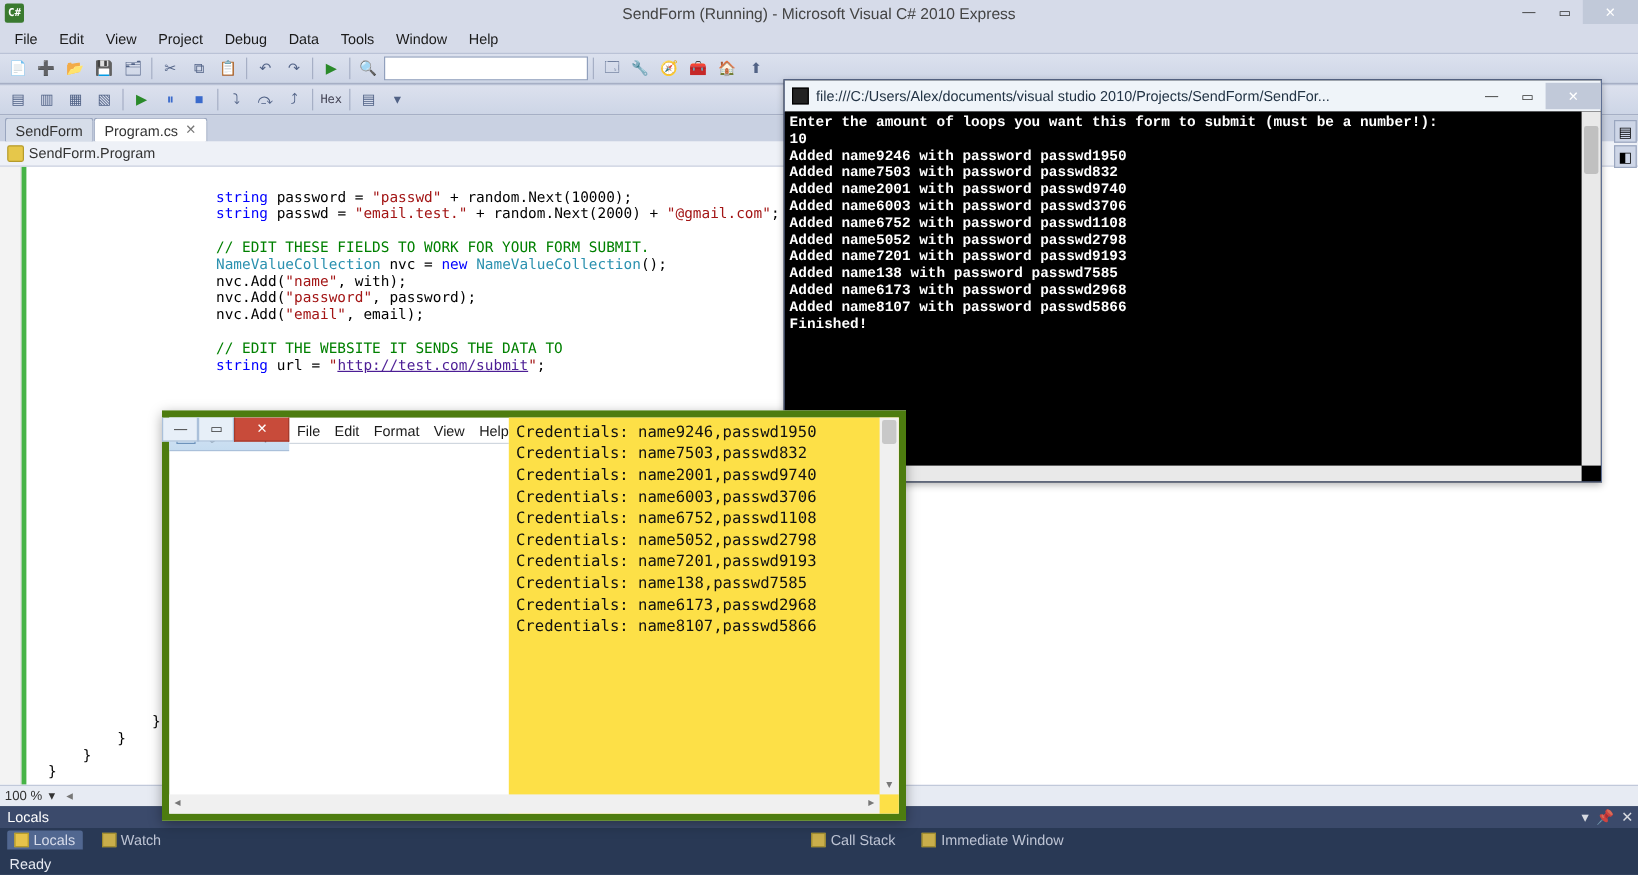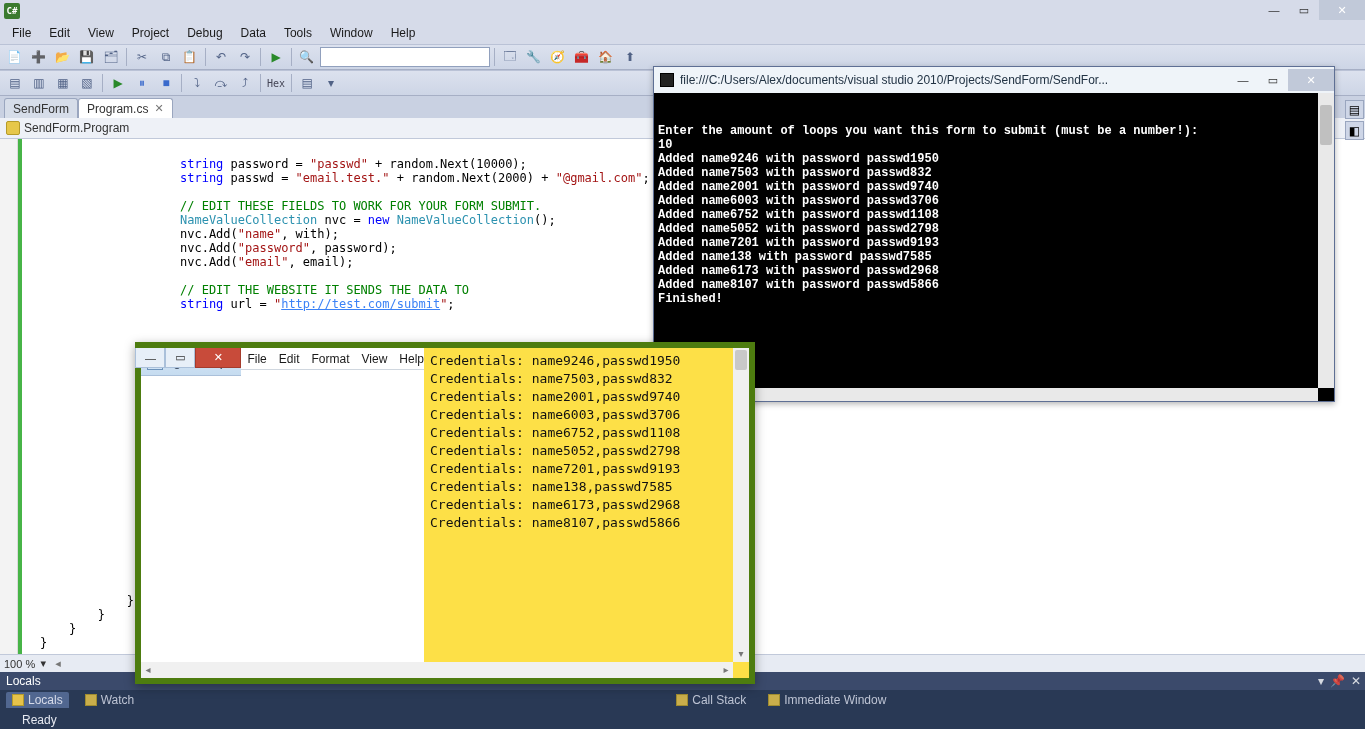--- a/index.html
+++ b/index.html
@@ -35,40 +35,40 @@
   .crumb-icon { width: 14px; height: 14px; display:inline-block; background:#e6c74a; border:1px solid #b59b2a; border-radius:2px; }
 
   .editor { position: absolute; left: 0; right: 0; top: 43px; bottom: 18px; background: #fff; font: 12px Consolas, monospace; overflow: hidden; }
   .gutter-bar { position:absolute; left:0; top:0; bottom:0; width:18px; background:#f3f3f3; border-right:1px solid #dadada; }
   .gutter-green { position:absolute; left:18px; top:0; bottom:0; width:4px; background:#47b447; }
   .code-text { position:absolute; left:30px; top:4px; white-space: pre; color:#000; }
   .kw { color:#0000ff; }
   .type { color:#2b91af; }
   .str { color:#a31515; }
   .cmt { color:#008000; }
-  .url { color:#3b82f6; text-decoration: underline; }
+  .url { color:#4c1d95; text-decoration: underline; }
   .brace-col { position:absolute; left:40px; bottom:4px; font:12px Consolas,monospace; color:#000; white-space:pre; }
 
   .zoom-bar { position:absolute; left:0; right:0; bottom:0; height:18px; background:#e7ebf3; border-top:1px solid #c1c9da; display:flex; align-items:center; padding-left:4px; font-size:11px; color:#333; gap:2px;}
   .zoom-bar .dd { width:12px; text-align:center; }
 
   .bottom-panels { position:absolute; left:0; right:0; bottom:0; height:57px; background:#293955; color:#e6e9f1; }
   .locals-hdr { height:18px; background:#3b4a6b; color:#fff; padding-left:6px; font-size:12px; display:flex; align-items:center; justify-content:space-between; padding-right:4px; }
   .locals-hdr .hdr-icons { display:flex; gap:6px; opacity:.8; }
   .panel-tabs { height:20px; display:flex; align-items:center; gap:10px; padding-left:6px; font-size:12px; color:#d7dcea; }
   .panel-tabs .pt { background:#516790; padding:1px 6px; border-radius:2px 2px 0 0; display:flex; gap:4px; align-items:center; }
   .panel-tabs .pt.dim { background:transparent; opacity:.85; }
   .pt-ico { width:12px; height:12px; background:#e6c34a; border:1px solid #b59b2a; display:inline-block;}
-  .status { height:19px; background:#293955; color:#e6e9f1; display:flex; align-items:center; padding-left:22px; font-size:12px; }
+  .status { height:19px; background:#293955; color:#e6e9f1; display:flex; align-items:center; padding-left:8px; font-size:12px; }
 
   .side-tabs { position:absolute; right:0; top:0; width:21px; display:flex; flex-direction:column; gap:2px; padding-top:4px; align-items:center; }
   .side-tab { width:19px; height:19px; background:#ced6e7; border:1px solid #9aa6bf; display:flex; align-items:center; justify-content:center; font-size:12px; }
 
   
-  .console-window { position:absolute; left:653px; top:66px; width:682px; height:336px; background:#000; border:1px solid #5e6f94; box-shadow:0 2px 6px rgba(0,0,0,.3); display:flex; flex-direction:column;gap:29px; }
+  .console-window { position:absolute; left:653px; top:66px; width:682px; height:336px; background:#000; border:1px solid #5e6f94; box-shadow:0 2px 6px rgba(0,0,0,.3); display:flex; flex-direction:column; }
   .console-title { height:26px; background:#eff4f9; display:flex; align-items:center; padding-left:6px; gap:6px; color:#2b4a8b; font-size:12px; position:relative; }
   .console-title .c-icon { width:14px; height:14px; background:#222; border:1px solid #000; }
   .console-title .c-text { flex:1; white-space:nowrap; overflow:hidden; text-overflow:ellipsis; color:#234; }
   .win-controls-con { display:flex; }
   .win-controls-con .win-btn { width:30px; height:22px; }
   .win-controls-con .win-btn.close { background:#c1c9d9; width:46px; color:#fff; }
   .console-body { flex:1; background:#000; color:#fff; font:700 12px/14px "Courier New", monospace; padding:2px 4px; overflow:hidden; white-space:pre; position:relative; }
   .console-scroll { position:absolute; right:0; top:26px; bottom:13px; width:16px; background:#e9e9e9; }
   .console-scroll .thumb { position:absolute; top:12px; left:2px; right:2px; height:40px; background:#c0c0c0; border-radius:2px; }
   .console-hscroll { position:absolute; left:0; right:16px; bottom:0; height:13px; background:#e9e9e9; }
@@ -87,20 +87,21 @@
   .np-scroll .arrow { position:absolute; left:0; right:0; height:14px; text-align:center; color:#777; font-size:10px; }
   .np-hscroll { position:absolute; left:0; right:16px; bottom:0; height:16px; background:#f0f0f0; }
   .np-hscroll .arrow { position:absolute; top:0; bottom:0; width:14px; text-align:center; color:#777; font-size:10px; line-height:16px; }
 </style>
 </head>
 <body>
 
 <div class="vs-window">
   <div class="vs-title">
     <span class="cs-icon">C#</span>
+    <span class="title-text">SendForm (Running) - Microsoft Visual C# 2010 Express</span>
     <div class="win-controls-main">
       <div class="win-btn">—</div>
       <div class="win-btn">▭</div>
       <div class="win-btn close-main">✕</div>
     </div>
   </div>
 
   <div class="vs-menu">
     <span>File</span>
     <span>Edit</span>

